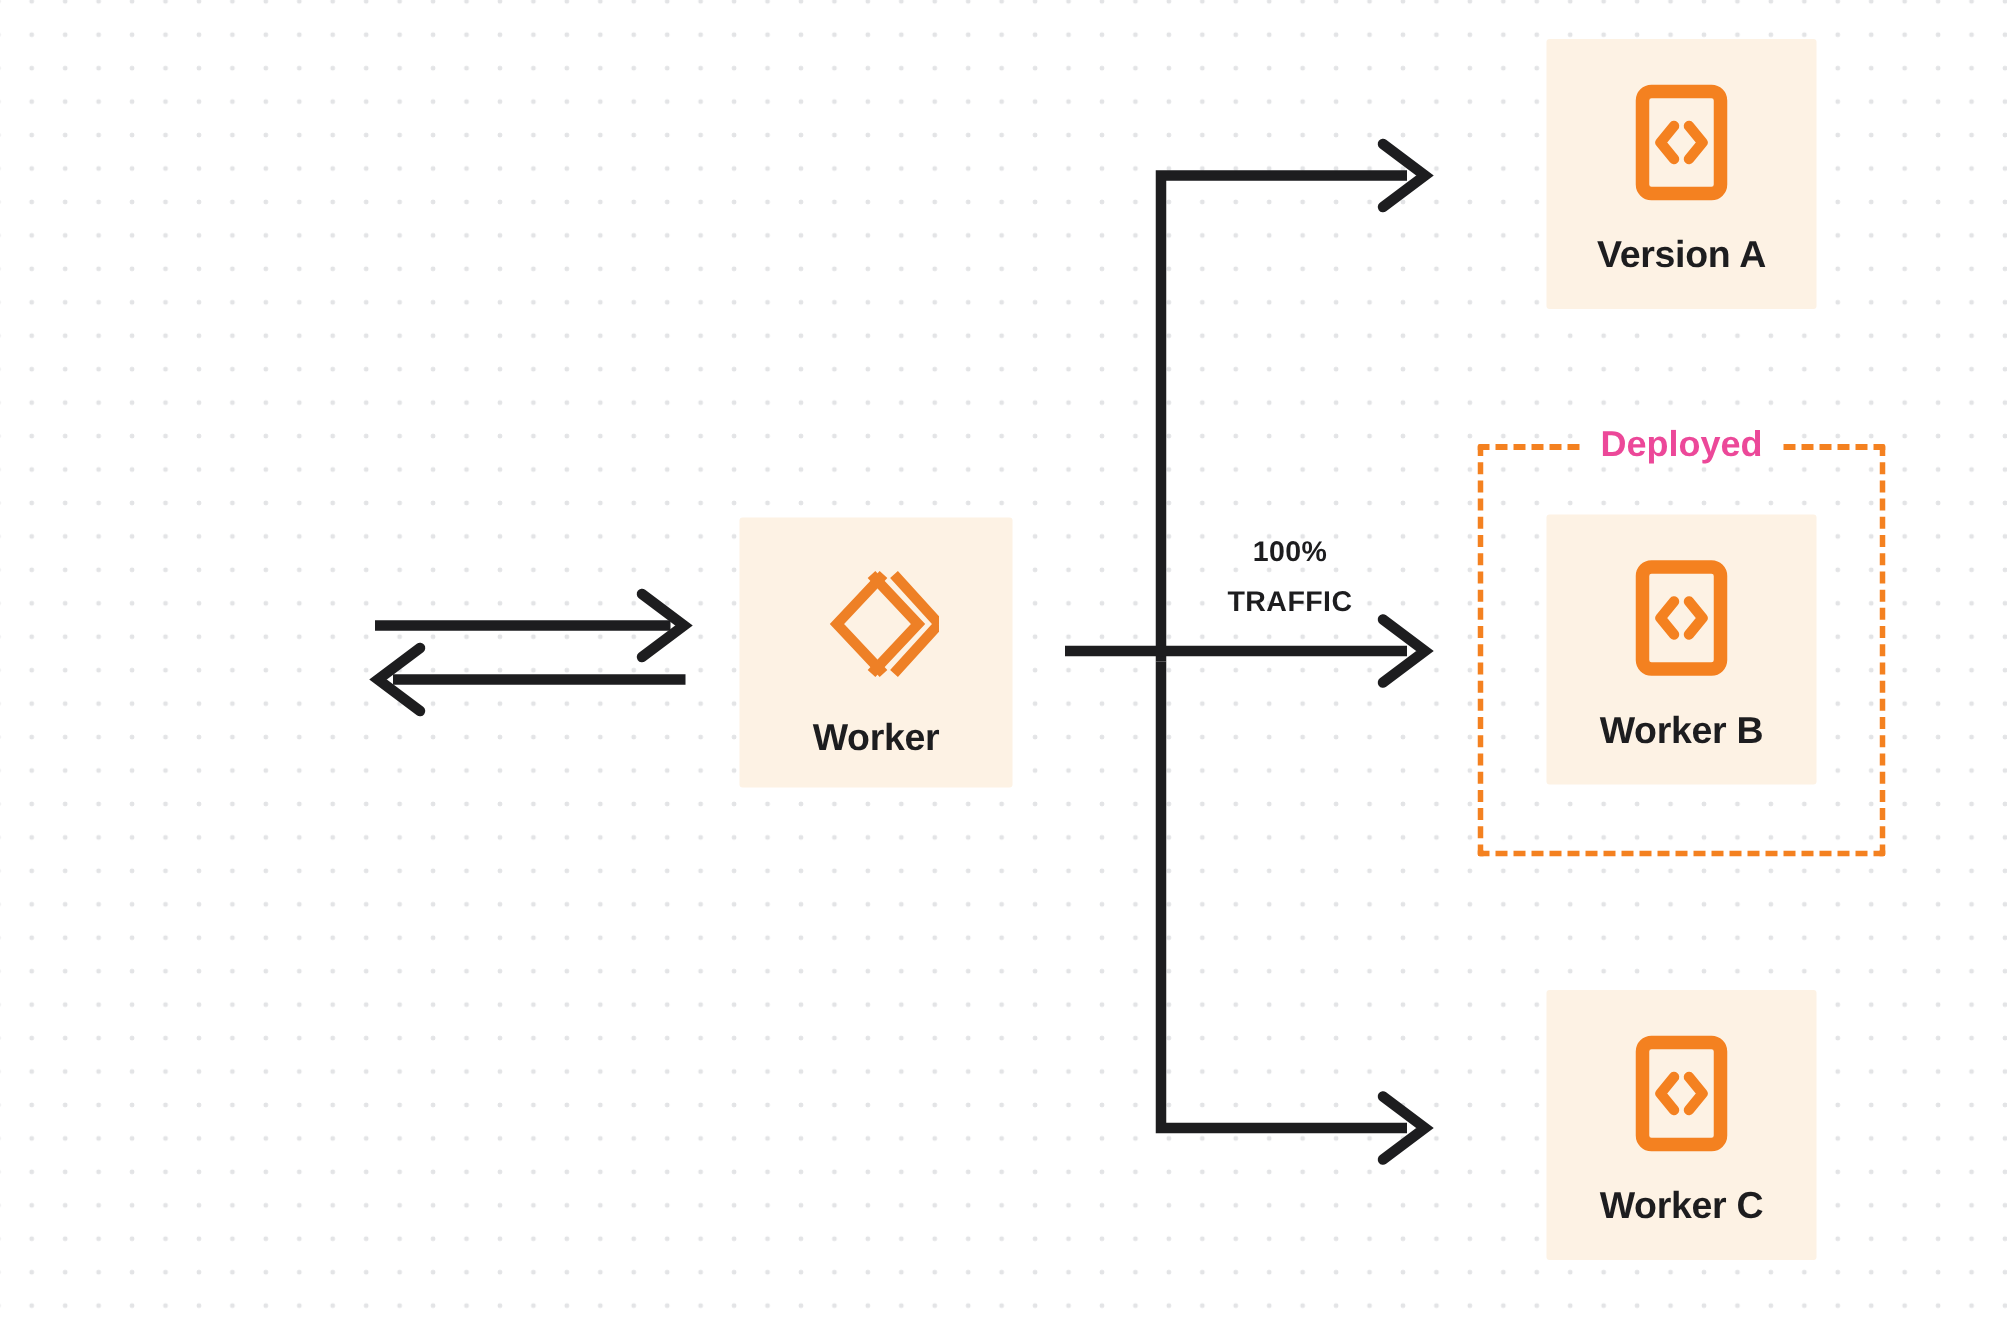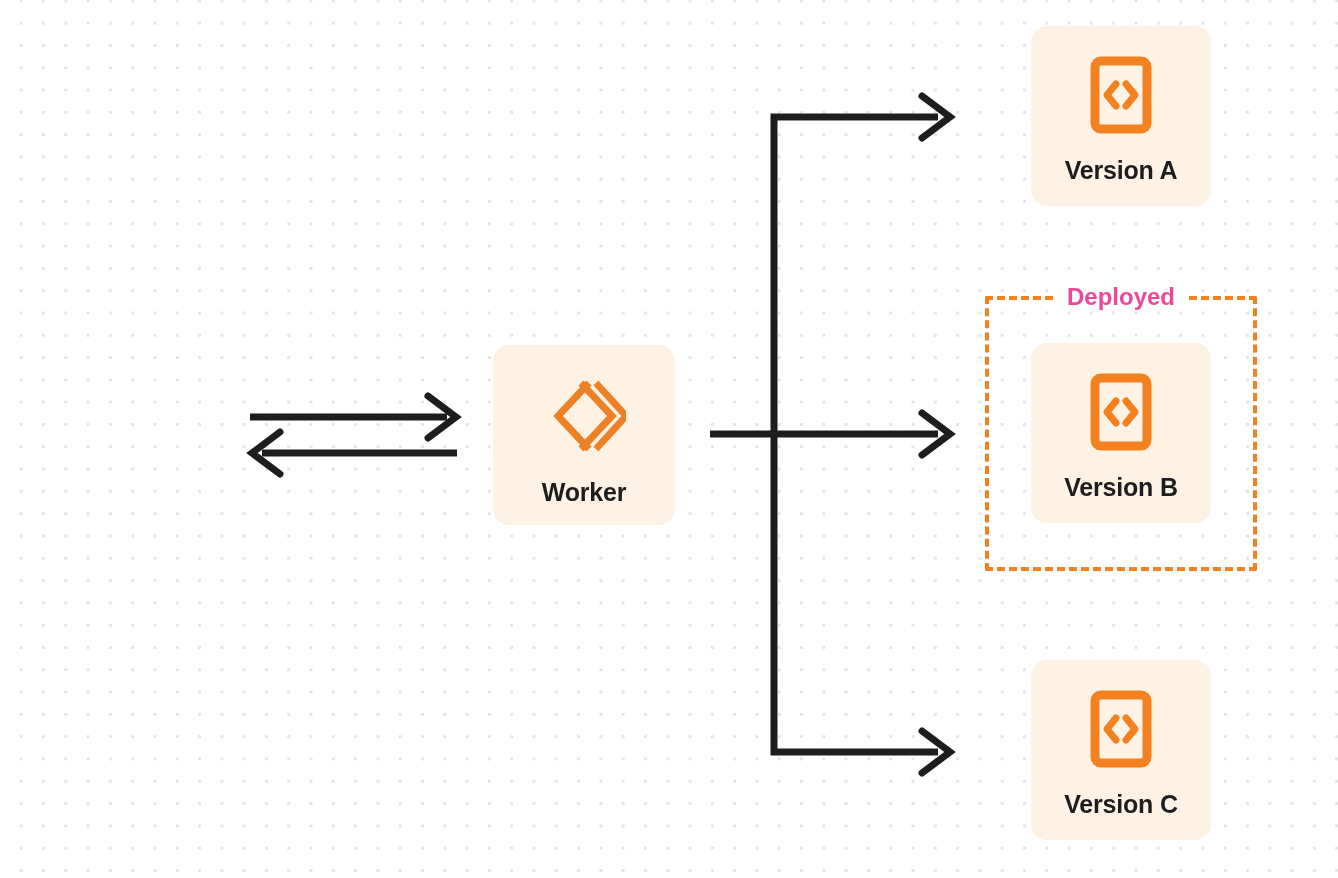--- a/index.html
+++ b/index.html
@@ -27,21 +27,21 @@
   }
 
   
   .node {
     position: absolute;
     box-sizing: border-box;
     display: flex;
     flex-direction: column;
     align-items: center;
     justify-content: center;
-    border-radius: 16px;
+    border-radius: 2px;
   }
   .node-label {
     font-size: 25px;
     font-weight: bold;
     color: #1d1d1f;
     letter-spacing: -0.2px;
     line-height: 1;
     white-space: nowrap;
   }
 
@@ -160,20 +160,24 @@
       <polyline points="774,441 774,752 938,752" fill="none" stroke="#1d1d1f" stroke-width="7" stroke-linecap="butt" stroke-linejoin="miter"></polyline>
       <polyline points="922,731 950,752 922,773" fill="none" stroke="#1d1d1f" stroke-width="7" stroke-linecap="round" stroke-linejoin="miter"></polyline>
     </g>
 
     <g>
       <line x1="710" y1="434" x2="938" y2="434" stroke="#1d1d1f" stroke-width="7" stroke-linecap="butt"></line>
       <polyline points="922,413 950,434 922,455" fill="none" stroke="#1d1d1f" stroke-width="7" stroke-linecap="round" stroke-linejoin="miter"></polyline>
     </g>
   </svg>
 
+  <div id="traffic-label">
+    <span class="traffic-pct">100%</span>
+    <span class="traffic-word">TRAFFIC</span>
+  </div>
 
 
   <div class="node" id="node-worker">
     <span class="icon-wrap">
       <svg width="84" height="84" viewBox="0 0 84 84" xmlns="http://www.w3.org/2000/svg">
 
         <polyline points="47,9 16,42 47,75" fill="none" stroke="#ee8026" stroke-width="7" stroke-linecap="butt" stroke-linejoin="miter"></polyline>
 
         <polyline points="39,9 70,42 39,75" fill="none" stroke="#ee8026" stroke-width="7" stroke-linecap="butt" stroke-linejoin="miter"></polyline>
 
@@ -199,27 +203,27 @@
   </div>
 
   <div class="node version-node" id="node-version-b">
     <span class="icon-wrap">
       <svg width="62" height="78" viewBox="0 0 62 78" xmlns="http://www.w3.org/2000/svg">
         <rect x="5" y="5" width="52" height="68" rx="6" ry="6" fill="none" stroke="#f48120" stroke-width="9"></rect>
         <polyline points="26,28 17,39 26,50" fill="none" stroke="#f48120" stroke-width="7" stroke-linecap="round" stroke-linejoin="round"></polyline>
         <polyline points="36,28 45,39 36,50" fill="none" stroke="#f48120" stroke-width="7" stroke-linecap="round" stroke-linejoin="round"></polyline>
       </svg>
     </span>
-    <span class="node-label">Version B</span>
+    <span class="node-label">Worker B</span>
   </div>
 
   <div class="node version-node" id="node-version-c">
     <span class="icon-wrap">
       <svg width="62" height="78" viewBox="0 0 62 78" xmlns="http://www.w3.org/2000/svg">
         <rect x="5" y="5" width="52" height="68" rx="6" ry="6" fill="none" stroke="#f48120" stroke-width="9"></rect>
         <polyline points="26,28 17,39 26,50" fill="none" stroke="#f48120" stroke-width="7" stroke-linecap="round" stroke-linejoin="round"></polyline>
         <polyline points="36,28 45,39 36,50" fill="none" stroke="#f48120" stroke-width="7" stroke-linecap="round" stroke-linejoin="round"></polyline>
       </svg>
     </span>
-    <span class="node-label">Version C</span>
+    <span class="node-label">Worker C</span>
   </div>
 
 </div>
 
 </body></html>

